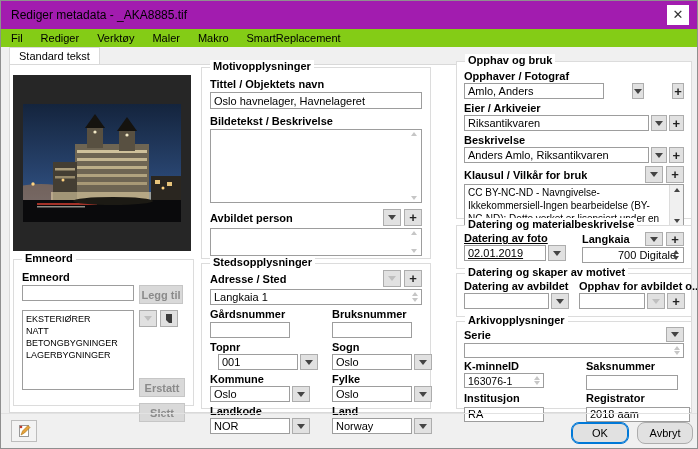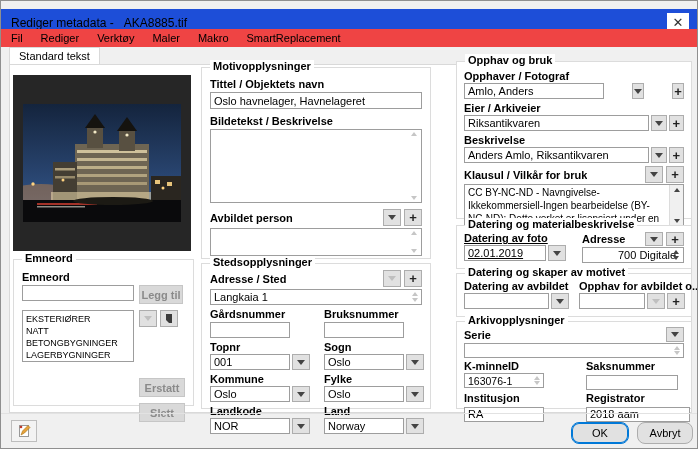--- a/index.html
+++ b/index.html
@@ -2,25 +2,25 @@
 <html><head>
 <meta charset="utf-8">
 <style>
   * { margin:0; padding:0; box-sizing:border-box; }
   html,body { background:#cfcfcf; }
   body { font-family:"Liberation Sans", sans-serif; }
   .dialog { position:relative; width:698px; height:449px; background:#f0f0f0;
             border:1px solid #8f8f8f; overflow:hidden; }
 
   
-  .titlebar { position:absolute; left:0; top:8px; width:100%; height:28px; background:#1d4ed8; }
+  .titlebar { position:absolute; left:0; top:0; width:100%; height:28px; background:#a21caf; }
   .title-text { position:absolute; left:10px; top:7px; font-size:12px; color:#000; }
   .close-btn { position:absolute; right:8px; top:4px; width:22px; height:20px; text-align:center;
                font-size:13px; color:#333; line-height:20px; cursor:default; background:#fff; border:none; }
-  .menubar { position:absolute; left:0; top:28px; width:100%; height:18px; background:#ef4444;
+  .menubar { position:absolute; left:0; top:28px; width:100%; height:18px; background:#84cc16;
              display:flex; align-items:center; }
   .menu-item { font-size:11px; color:#000; padding:0 9px; height:18px; line-height:18px; }
   .menu-item:first-child { padding-left:10px; }
 
   
   .tabstrip { position:absolute; left:0; top:46px; width:100%; height:17px; background:#f0f0f0; }
   .tab { position:absolute; left:8px; top:0; height:17px; background:#fff;
          border:1px solid #d9d9d9; border-bottom:none; padding:2px 9px 0 9px; font-size:11px; }
   .page { position:absolute; left:8px; top:63px; width:683px; height:349px; background:#fff;
           border:1px solid #d9d9d9; }
@@ -147,21 +147,21 @@
 
   <div class="group" style="left:12px;top:258px;width:181px;height:147px;">
     <span class="group-label">Emneord</span>
     <div style="padding:11px 8px 0 8px;">
       <div class="lbl">Emneord</div>
       <div class="row" style="margin-top:2px;gap:5px;align-items:flex-start;">
         <input class="txt" style="width: 112px; height: 16px;" value="">
         <button class="btn disabled" style="width:44px;height:19px;">Legg til</button>
       </div>
       <div class="row" style="margin-top:6px;align-items:flex-start;gap:5px;">
-        <div class="list" style="width:112px;height:52px;">
+        <div class="list" style="width:112px;height:80px;">
           <div>EKSTERIØRER</div>
           <div>NATT</div>
           <div>BETONGBYGNINGER</div>
           <div>LAGERBYGNINGER</div>
         </div>
         <div style="width:46px;display:flex;flex-direction:column;height:112px;">
           <div class="row" style="gap:3px;">
             <button class="btn-sq disabled">
                 <span class="chev dis"></span>
               </button>
@@ -234,21 +234,21 @@
         <div>
           <div class="lbl">Gårdsnummer</div>
           <input class="txt" style="width: 80px; height: 16px; margin-top: 1px;" value="">
         </div>
         <div>
           <div class="lbl">Bruksnummer</div>
           <input class="txt" style="width: 80px; height: 16px; margin-top: 1px;" value="">
         </div>
         <div style="margin-top:3px;">
           <div class="lbl">Topnr</div>
-          <div class="combo" style="margin-top:1px;">
+          <div class="combo" style="margin-top:1px;margin-left:8px;">
             <input class="txt" style="width: 80px; height: 16px;" value="001">
             <button class="btn-sq" style="height:16px;">
                 <span class="chev"></span>
               </button>
           </div>
         </div>
         <div style="margin-top:3px;">
           <div class="lbl">Sogn</div>
           <div class="combo" style="margin-top:1px;">
             <input class="txt" style="width: 80px; height: 16px;" value="Oslo">
@@ -357,21 +357,21 @@
         <div class="lbl">Datering av foto</div>
         <div class="combo" style="margin-top:1px;">
           <input class="txt" style="width: 82px; height: 16px;" value="02.01.2019">
           <button class="btn-sq" style="height:16px;">
               <span class="chev"></span>
             </button>
         </div>
       </div>
       <div style="flex:1;">
         <div class="row" style="gap:3px;">
-          <span class="lbl">Adresse</span>
+          <span class="lbl">Langkaia</span>
           <span class="grow"></span>
           <button class="btn-sq" style="height:14px;">
               <span class="chev"></span>
             </button>
           <button class="btn-sq" style="height:14px;">
               <span class="plus">+</span>
             </button>
         </div>
         <div class="boxarea" style="margin-top:1px;height:16px;">
           <span style="position:absolute;left:3px;top:1px;font-size:11px;margin-left:32px;">700 Digitale</span>

